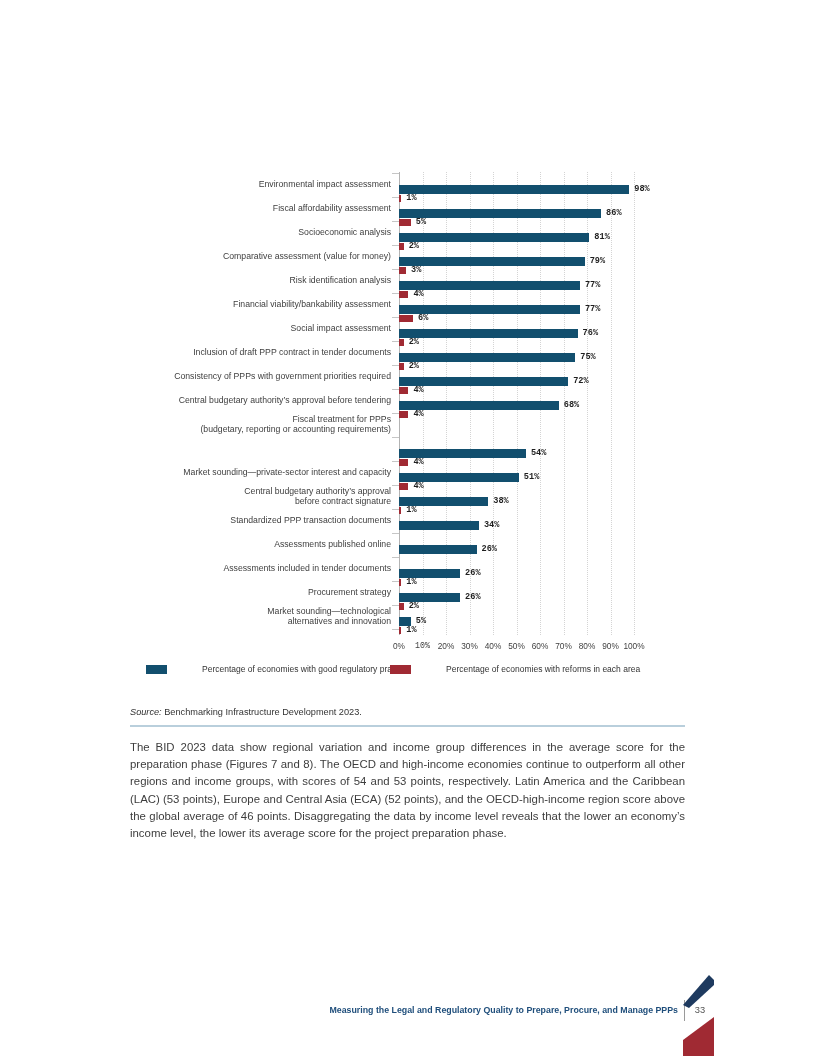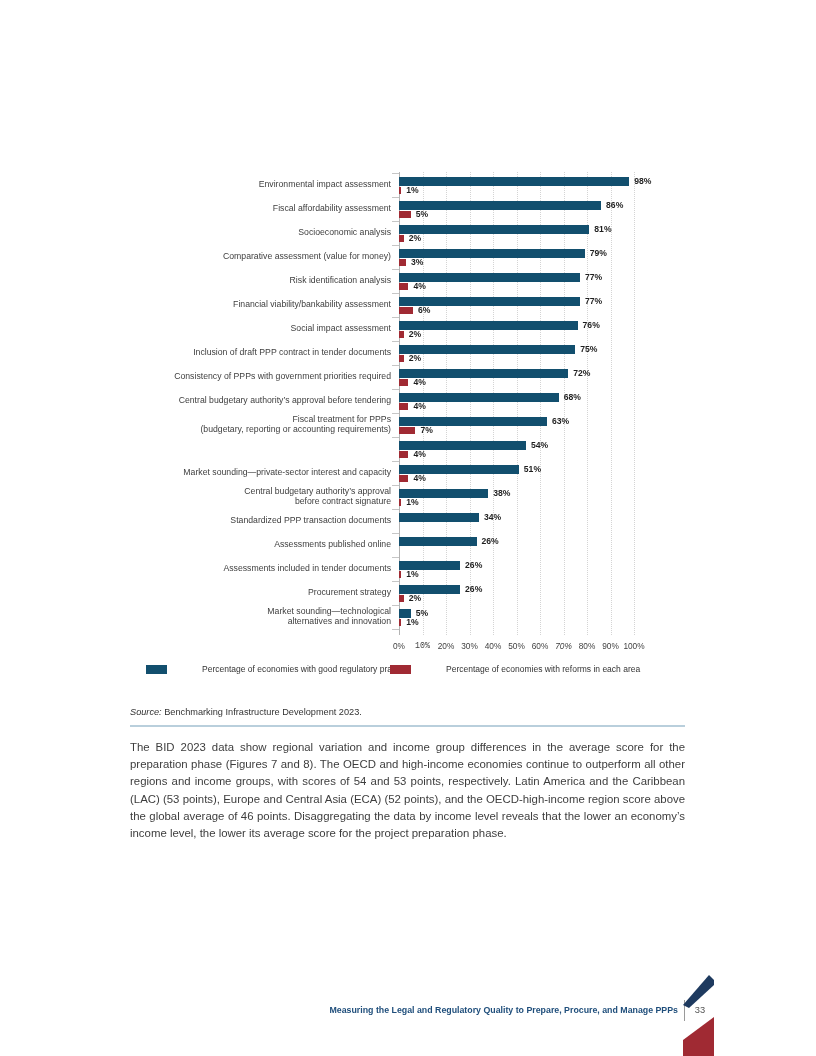--- a/index.html
+++ b/index.html
@@ -22,21 +22,21 @@
   .grid-line { position:absolute; top:0; height:100%; width:0; border-left:1px dotted #d4d4d4; }
   .axis-line { position:absolute; left:269px; top:-4px; height:463px; width:0; border-left:1px solid #b3b3b3; }
   .axis-tick { position:absolute; left:262px; width:7px; height:0; border-top:1px solid #c6c6c6; }
   .chart-row { position:absolute; left:0; width:555px; height:24px; }
   .row-label {
     position:absolute; left:0; top:0; width:261px; height:18px;
     display:flex; align-items:center; justify-content:flex-end;
     text-align:right; font-size:8.7px; line-height:9.8px; color:#404040;
     white-space:pre-line;
   }
-  .bar-area { position:absolute; left:269px; top:0; width:235px; height:18px; }
+  .bar-area { position:absolute; left:269px; top:8px; width:235px; height:18px;font-family:Liberation Mono, monospace; }
   .bar-good { position:absolute; left:0; top:1px; height:9px; background:var(--blue); }
   .bar-reform { position:absolute; left:0; top:11px; height:7px; background:var(--red); }
   .val { position:absolute; font-size:8.6px; font-weight:bold; color:#1f1f1f; white-space:nowrap; }
   .val-good { top:1px; height:9px; line-height:9px; }
   .val-reform { top:10px; height:8px; line-height:9px; }
   
   .x-axis { position:absolute; left:130px; top:641px; width:555px; height:12px; }
   .x-tick-label { position:absolute; width:36px; margin-left:-18px; text-align:center; font-size:8.3px; color:#3f3f3f; }
   
   .legend { position:absolute; left:130px; top:664px; width:555px; height:12px; }
@@ -172,26 +172,20 @@
           <div class="bar-area">
             <div class="bar-good" style="width: 68%;"></div>
             <div class="val val-good" style="left: 164.8px;">68%</div>
             <div class="bar-reform" style="width: 4%;"></div>
             <div class="val val-reform" style="left: 14.4px;">4%</div>
           </div>
         </div>
         <div class="chart-row" style="top: 240px;">
           <div class="row-label">Fiscal treatment for PPPs
 (budgetary, reporting or accounting requirements)</div>
-          <div class="bar-area">
-            <div class="bar-good" style="width: 63%;"></div>
-            <div class="val val-good" style="left: 153.05px;">63%</div>
-            <div class="bar-reform" style="width: 7%;"></div>
-            <div class="val val-reform" style="left: 21.45px;">7%</div>
-          </div>
         </div>
         <div class="chart-row" style="top: 264px;">
           <div class="bar-area">
             <div class="bar-good" style="width: 54%;"></div>
             <div class="val val-good" style="left: 131.9px;">54%</div>
             <div class="bar-reform" style="width: 4%;"></div>
             <div class="val val-reform" style="left: 14.4px;">4%</div>
           </div>
         </div>
         <div class="chart-row" style="top: 288px;">
@@ -279,21 +273,21 @@
     </div>
 
   <div class="x-axis">
       <div class="x-tick-label" style="left: 269px;">0%</div>
       <div class="x-tick-label" style="left: 292.5px; font-family: Liberation Mono, monospace;">10%</div>
       <div class="x-tick-label" style="left: 316px;">20%</div>
       <div class="x-tick-label" style="left: 339.5px;">30%</div>
       <div class="x-tick-label" style="left: 363px;">40%</div>
       <div class="x-tick-label" style="left: 386.5px;">50%</div>
       <div class="x-tick-label" style="left: 410px;">60%</div>
-      <div class="x-tick-label" style="left: 433.5px; font-style: italic;">70%</div>
+      <div class="x-tick-label" style="left: 433.5px;">70%</div>
       <div class="x-tick-label" style="left: 457px;">80%</div>
       <div class="x-tick-label" style="left: 480.5px;">90%</div>
       <div class="x-tick-label" style="left: 504px;">100%</div>
     </div>
 
   <div class="legend">
     <div class="legend-item first">
       <span class="legend-swatch blue"></span>
       <span class="legend-label">Percentage of economies with good regulatory practice</span>
     </div>

